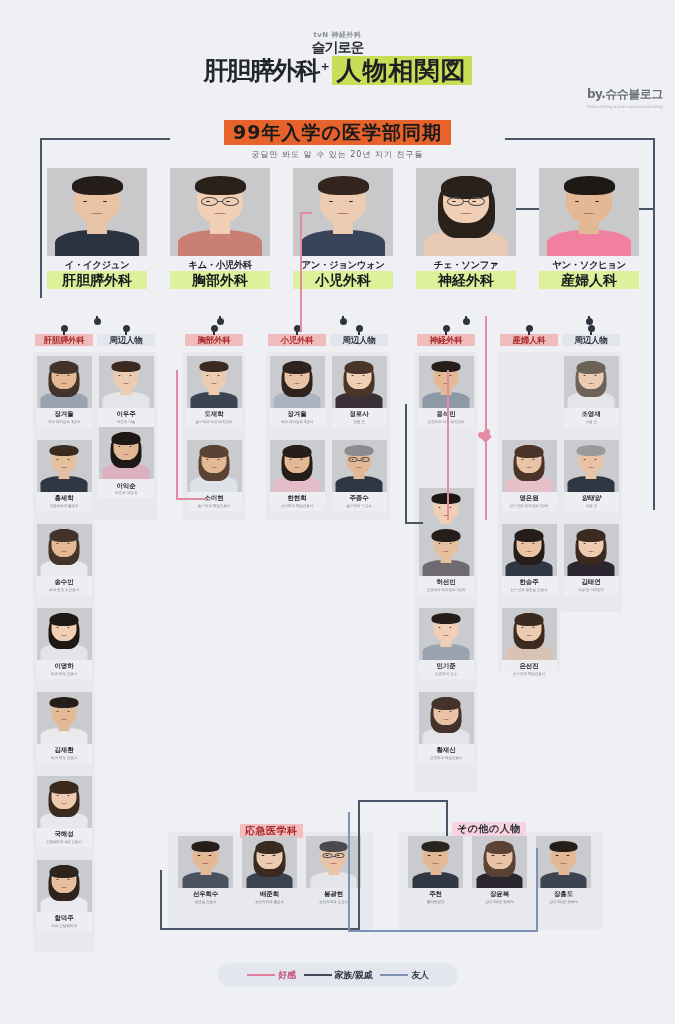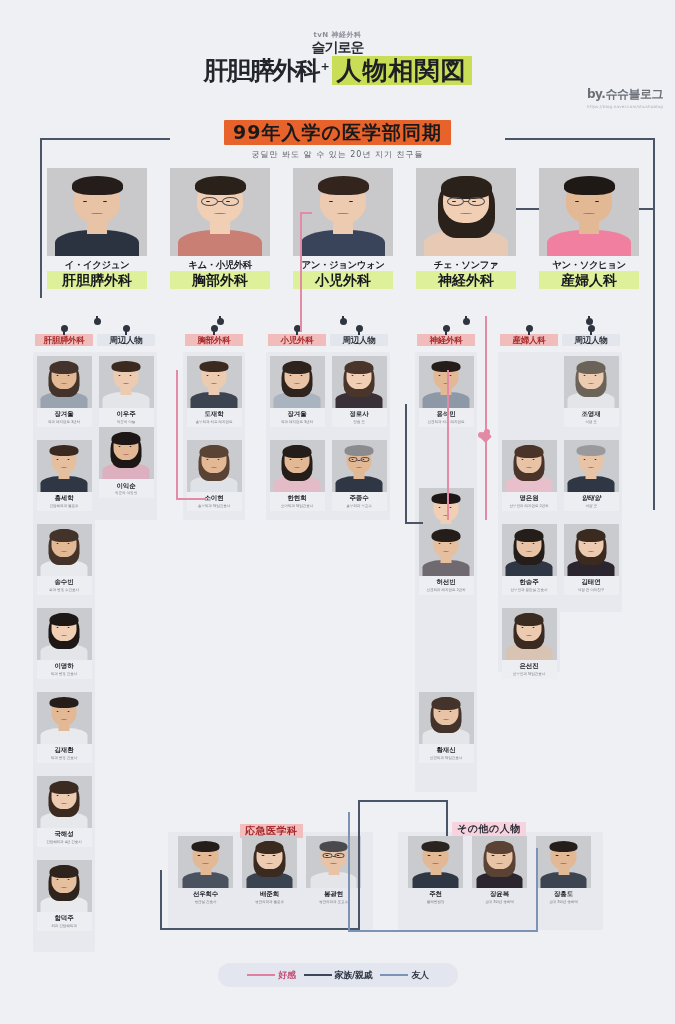--- a/index.html
+++ b/index.html
@@ -20,21 +20,21 @@
   }
   .title-wrap { position: absolute; left: 0; right: 0; top: 40px; text-align: center; }
   .t-small { font-size: 14px; font-weight: bold; color: #2a2c33; letter-spacing: -1px; line-height: 15px; }
   .t-row { display: inline-flex; align-items: center; gap: 2px; margin-top: 1px; }
   .t-big { font-size: 25px; font-weight: bold; color: #23252c; letter-spacing: -2px; line-height: 28px; }
   .t-plus { font-size: 11px; color: #23252c; font-weight: bold; align-self: flex-start; margin-top: 4px;}
   .t-hl {
     font-size: 25px; font-weight: bold; color: #1d1f25; letter-spacing: 1px;
     background: #c9dd57; padding: 0 5px; line-height: 29px;
   }
-  .by { position: absolute; right: 12px; top: 86px; text-align: center; }
+  .by { position: absolute; right: 12px; top: 86px; text-align: left; }
   .by-t { font-size: 12px; font-weight: bold; color: #6c6f78; letter-spacing: -.5px; }
   .by-u { font-size: 4px; color: #a9acb5; letter-spacing: .2px; margin-top: 1px; }
 
   
   .banner { position: absolute; left: 0; right: 0; top: 120px; text-align: center; }
   .banner-box {
     display: inline-block; background: #e8622c; color: #1a1a1a;
     font-size: 19px; font-weight: bold; letter-spacing: 1px;
     padding: 1px 9px; line-height: 23px; border-radius: 1px;
   }
@@ -560,20 +560,35 @@
           <div class="fhead" style="left: 14.85px; top: 6.76px; width: 25.3px; height: 26px; background: rgb(230, 192, 158);"></div>
           <div class="fhair" style="left: 13.475px; top: 4.94px; width: 28.05px; height: 13.52px; background: rgb(36, 29, 25);"></div>
           <div style="position: absolute; left: 19.91px; top: 19.24px; width: 2.31px; height: 1.144px; background: rgb(42, 35, 32); border-radius: 50%;"></div>
           <div style="position: absolute; left: 30.789px; top: 19.24px; width: 2.31px; height: 1.144px; background: rgb(42, 35, 32); border-radius: 50%;"></div>
           <div style="position: absolute; left: 23.958px; top: 26.52px; width: 7.084px; height: 1px; background: rgb(181, 112, 106); border-radius: 40%;"></div>
         </div>
       </div>
       <div class="pname">허선빈</div>
       <div class="prole">신경외과 레지던트 2년차</div>
     </div>
+    <div class="pcard" style="left: 418.5px; top: 608px;">
+      <div class="pphoto">
+        <div class="face" style="width: 55px; height: 52px;">
+          <div class="fbody" style="left: 4.4px; top: 36.4px; width: 46.2px; height: 16.64px; background: rgb(154, 163, 176);"></div>
+          <div style="position: absolute; left: 22px; top: 28.6px; width: 11px; height: 10.4px; background: rgb(240, 207, 180);"></div>
+          <div class="fhead" style="left: 14.85px; top: 6.76px; width: 25.3px; height: 26px; background: rgb(240, 207, 180);"></div>
+          <div class="fhair" style="left: 13.475px; top: 4.94px; width: 28.05px; height: 10.92px; background: rgb(36, 29, 25);"></div>
+          <div style="position: absolute; left: 19.91px; top: 19.24px; width: 2.31px; height: 1.144px; background: rgb(42, 35, 32); border-radius: 50%;"></div>
+          <div style="position: absolute; left: 30.789px; top: 19.24px; width: 2.31px; height: 1.144px; background: rgb(42, 35, 32); border-radius: 50%;"></div>
+          <div style="position: absolute; left: 23.958px; top: 26.52px; width: 7.084px; height: 1px; background: rgb(181, 112, 106); border-radius: 40%;"></div>
+        </div>
+      </div>
+      <div class="pname">민기준</div>
+      <div class="prole">신경외과 교수</div>
+    </div>
     <div class="pcard" style="left: 418.5px; top: 692px;">
       <div class="pphoto">
         <div class="face" style="width: 55px; height: 52px;">
           <div class="fbody" style="left: 4.4px; top: 36.4px; width: 46.2px; height: 16.64px; background: rgb(227, 229, 233);"></div>
           <div style="position: absolute; left: 22px; top: 28.6px; width: 11px; height: 10.4px; background: rgb(232, 195, 166);"></div>
           <div style="position: absolute; left: 11.825px; top: 4.68px; width: 31.35px; height: 36.4px; background: rgb(67, 51, 42); border-radius: 46% 46% 32% 32%;"></div>
           <div class="fhead" style="left: 14.85px; top: 6.76px; width: 25.3px; height: 26px; background: rgb(232, 195, 166);"></div>
           <div class="fhair" style="left: 13.475px; top: 4.94px; width: 28.05px; height: 13.52px; background: rgb(67, 51, 42);"></div>
           <div style="position: absolute; left: 19.91px; top: 19.24px; width: 2.31px; height: 1.144px; background: rgb(42, 35, 32); border-radius: 50%;"></div>
           <div style="position: absolute; left: 30.789px; top: 19.24px; width: 2.31px; height: 1.144px; background: rgb(42, 35, 32); border-radius: 50%;"></div>

